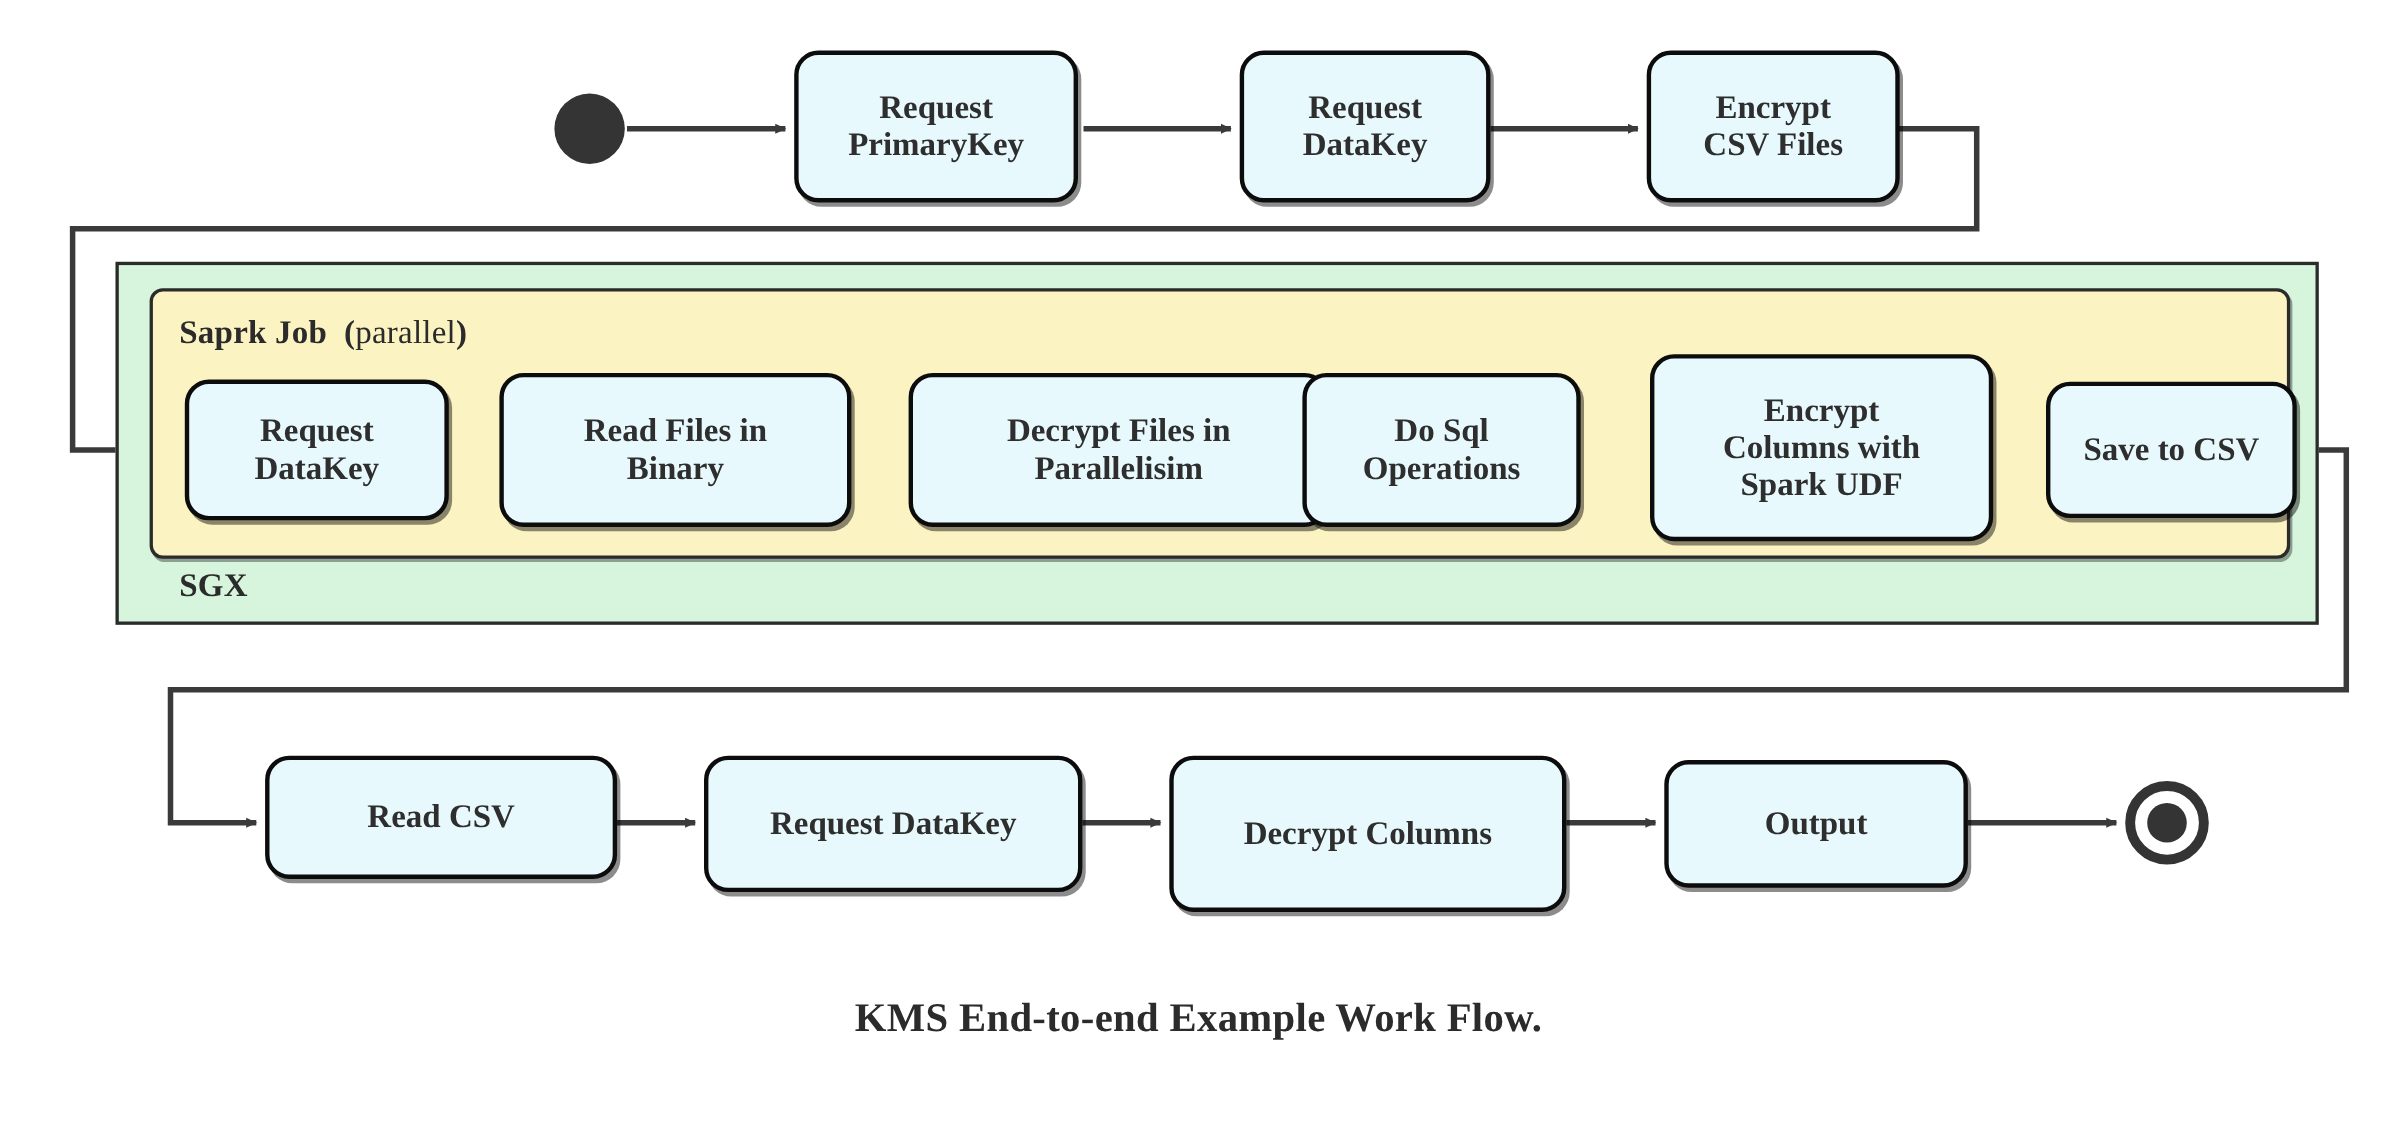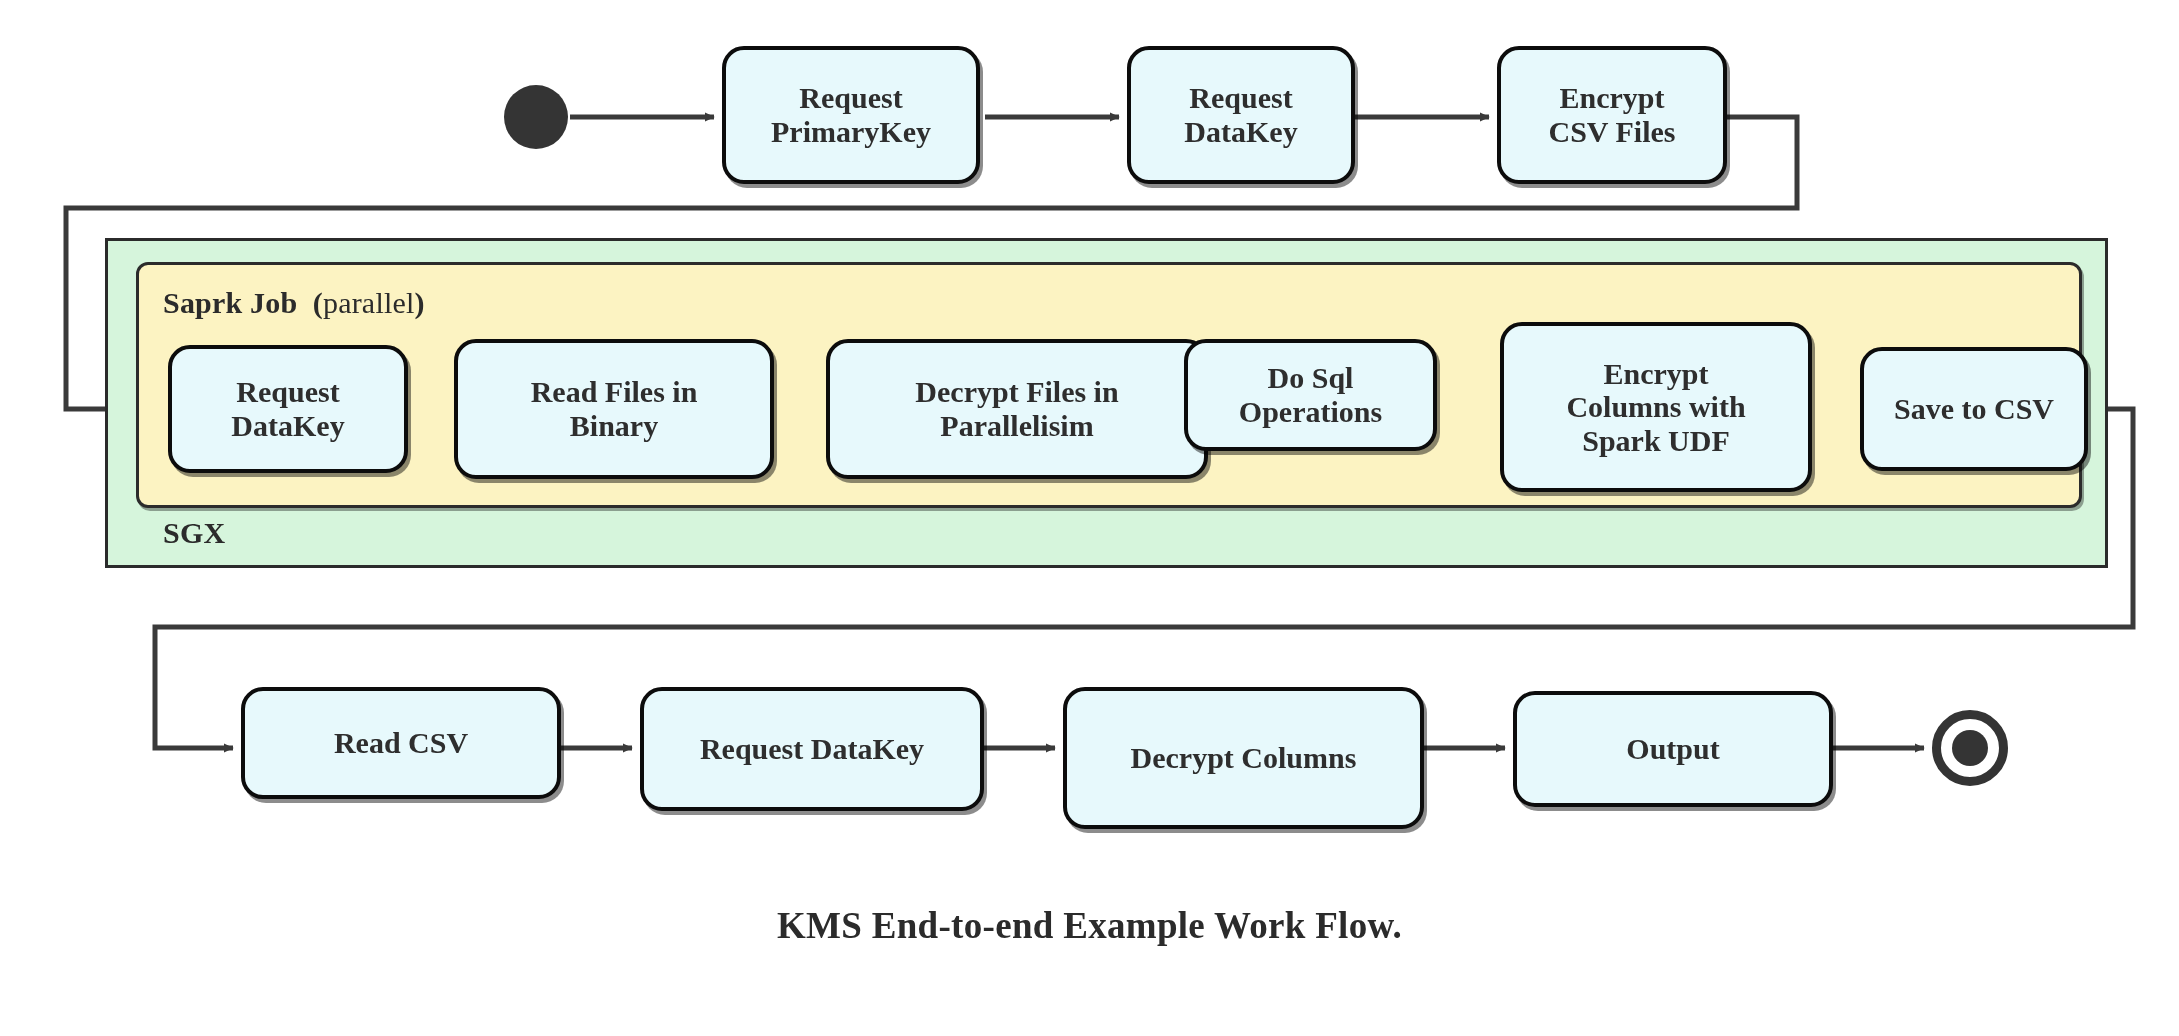--- a/index.html
+++ b/index.html
@@ -174,21 +174,21 @@
 DataKey</span>
   </div>
   <div class="node" style="left:454px; top:339px; width:320px; height:140px;">
     <span>Read Files in
 Binary</span>
   </div>
   <div class="node" style="left:826px; top:339px; width:382px; height:140px;">
     <span>Decrypt Files in
 Parallelisim</span>
   </div>
-  <div class="node" style="left:1184px; top:339px; width:253px; height:112px;">
+  <div class="node" style="left:1184px; top:339px; width:253px; height:140px;">
     <span>Do Sql
 Operations</span>
   </div>
   <div class="node" style="left:1500px; top:322px; width:312px; height:170px;">
     <span>Encrypt
 Columns with
 Spark UDF</span>
   </div>
   <div class="node" style="left:1860px; top:347px; width:228px; height:124px;">
     <span>Save to CSV</span>
@@ -196,21 +196,21 @@
 
   <div class="node" style="left:241px; top:687px; width:320px; height:112px;">
     <span>Read CSV</span>
   </div>
   <div class="node" style="left:640px; top:687px; width:344px; height:124px;">
     <span>Request DataKey</span>
   </div>
   <div class="node" style="left:1063px; top:687px; width:361px; height:142px;">
     <span>Decrypt Columns</span>
   </div>
-  <div class="node" style="left:1513px; top:691px; width:320px; height:116px;">
+  <div class="node" style="left:1513px; top:691px; width:276px; height:116px;">
     <span>Output</span>
   </div>
 
   <div class="caption" style="top:904px;">
     <span>KMS End-to-end Example Work Flow.</span>
   </div>
 
 </div>
 
 </body></html>

